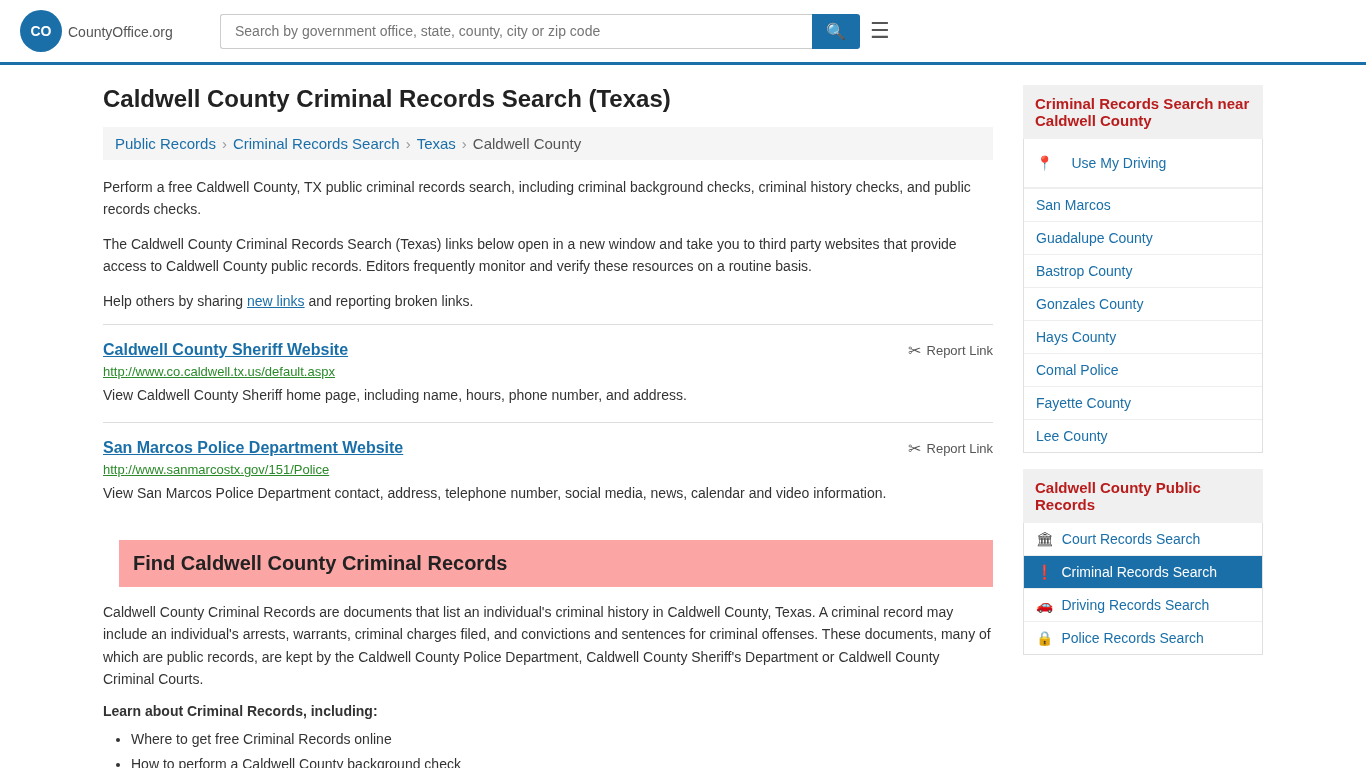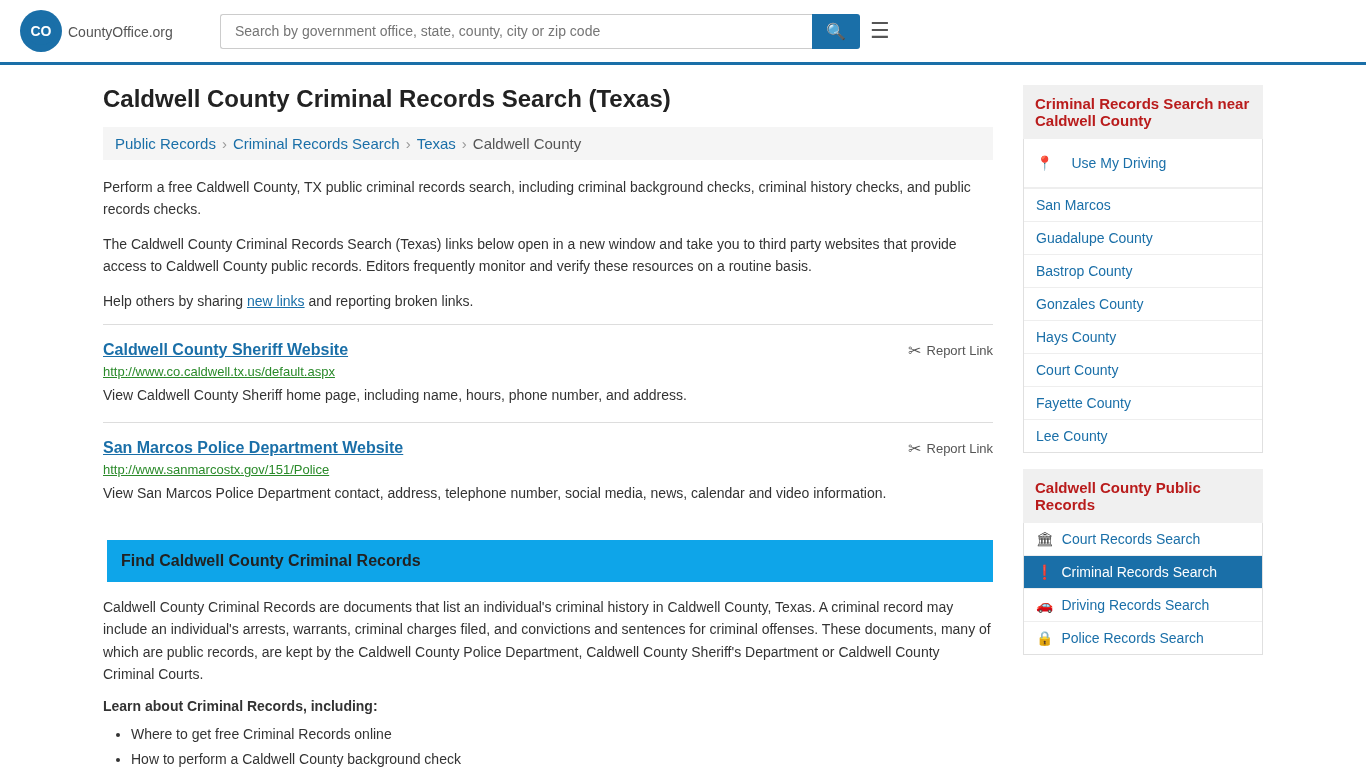--- a/index.html
+++ b/index.html
@@ -161,26 +161,26 @@
       display: block;
     }
     .result-desc {
       font-size: 14px;
       color: #333;
       line-height: 1.5;
     }
 
     
     .section-heading {
-      background: #0ea5e9;
+      background: #fca5a5;
       padding: 12px 14px;
-      font-size: 16px;
+      font-size: 20px;
       font-weight: bold;
       color: #222;
-      margin: 20px 0 14px 4px;
+      margin: 20px 0 14px 16px;
       border-left: none;
     }
     .section-content {
       font-size: 14px;
       line-height: 1.6;
       color: #333;
       margin-bottom: 12px;
     }
     .learn-heading {
       font-weight: bold;
@@ -372,21 +372,21 @@
       <li>
           <a href="#">Bastrop County</a>
         </li>
       <li>
           <a href="#">Gonzales County</a>
         </li>
       <li>
           <a href="#">Hays County</a>
         </li>
       <li>
-          <a href="#">Court County</a>
+          <a href="#">Comal Police</a>
         </li>
       <li>
           <a href="#">Fayette County</a>
         </li>
       <li>
           <a href="#">Lee County</a>
         </li>
     </ul>
 
     <div class="sidebar-section-title">Caldwell County Public Records</div>

